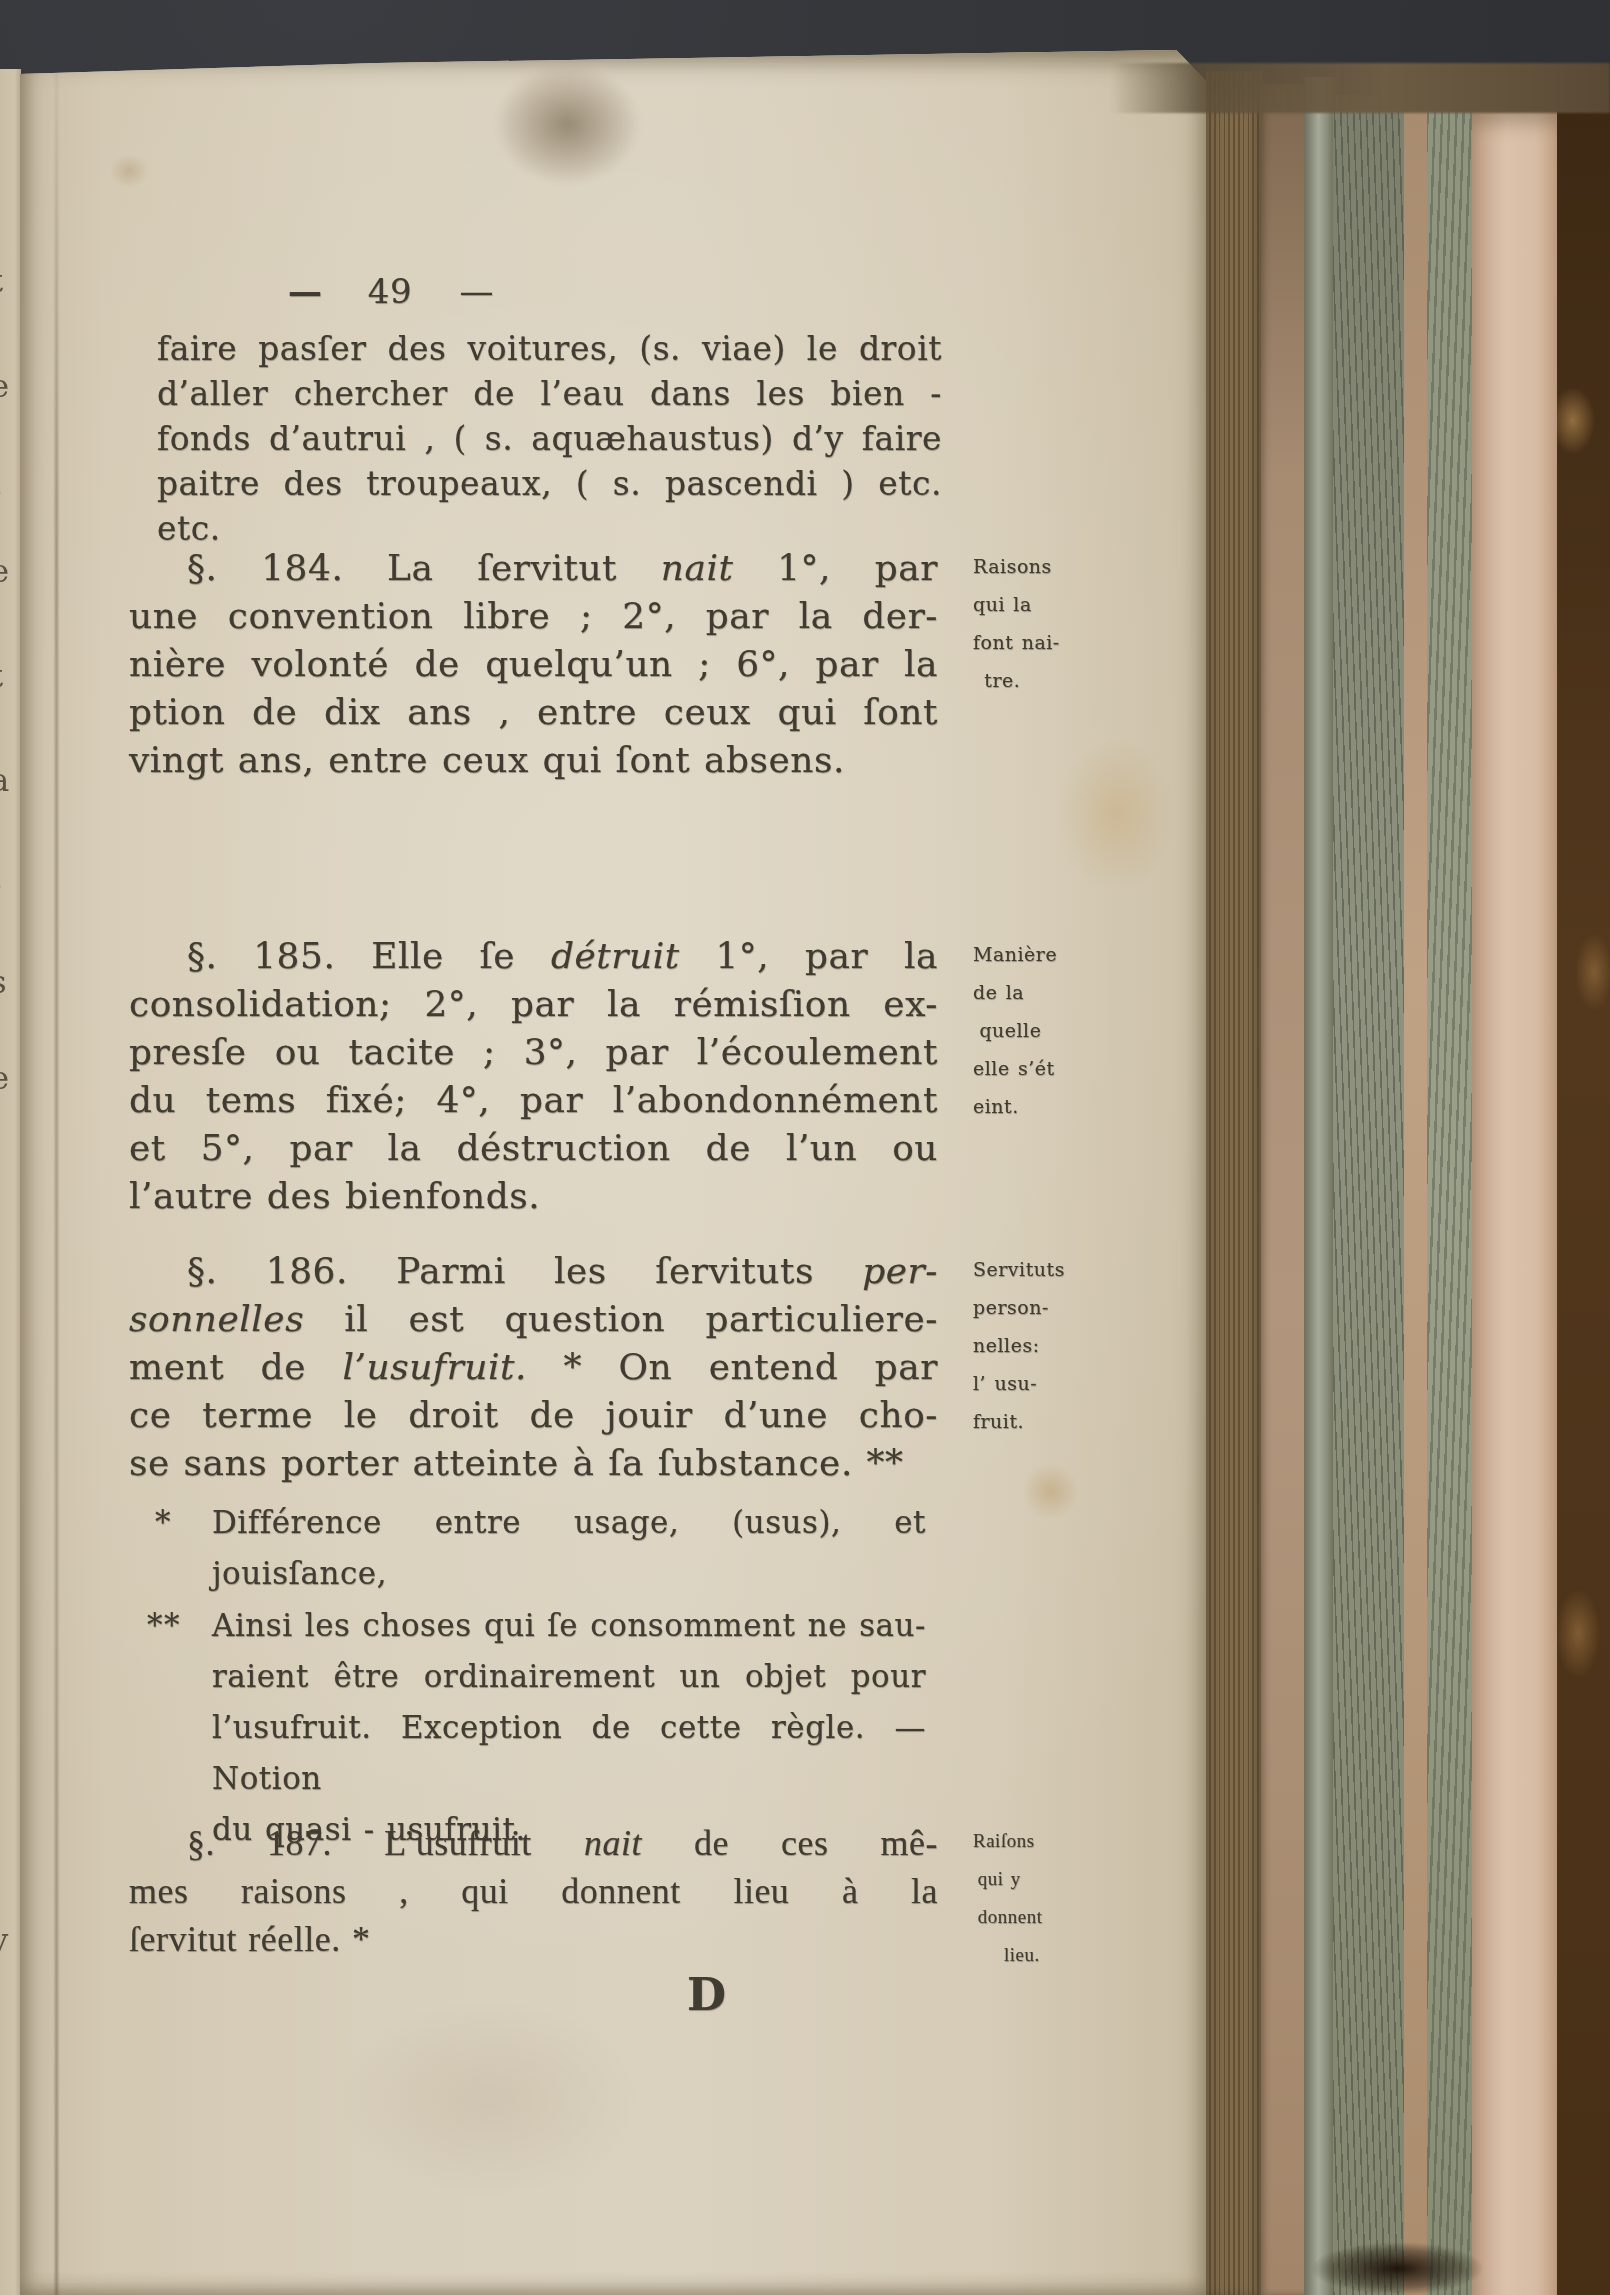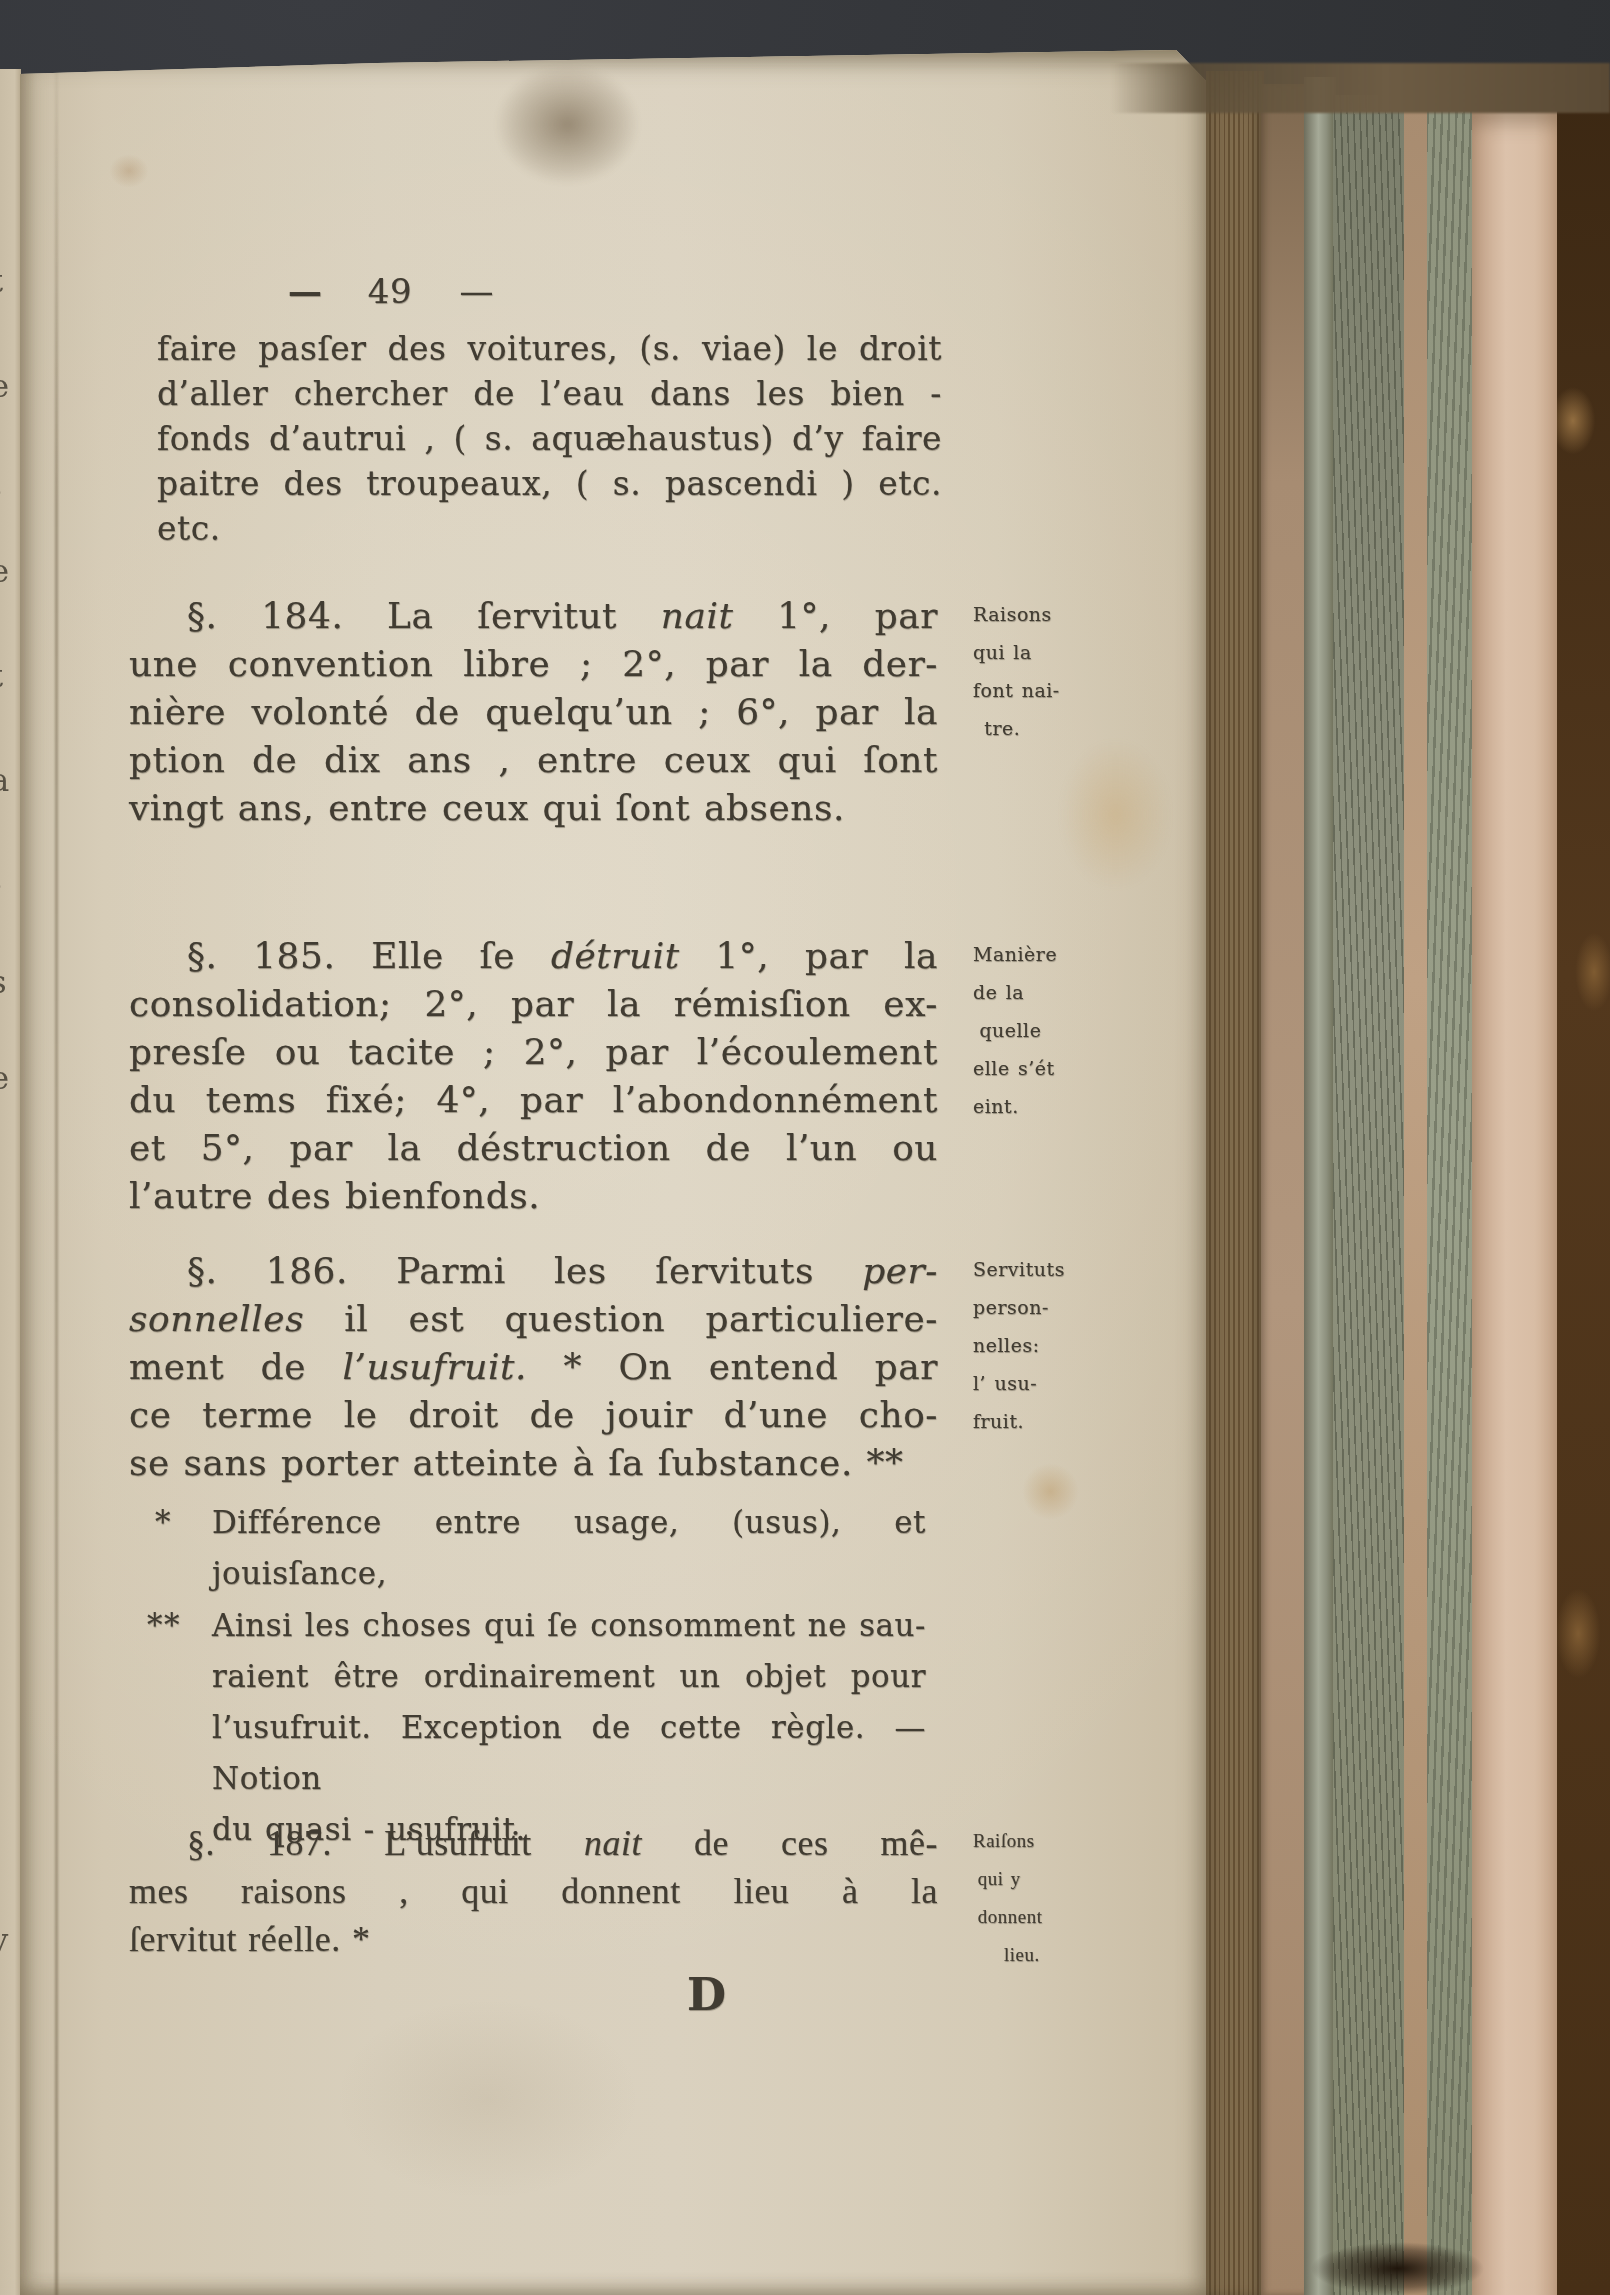--- a/index.html
+++ b/index.html
@@ -124,41 +124,41 @@
       <span>—</span>
     </div>
 
     <div class="txt cont" style="left:137px;top:276px;width:785px;">
       <div class="ln">faire pasſer des voitures, (s. viae) le droit</div>
       <div class="ln">d’aller chercher de l’eau dans les bien -</div>
       <div class="ln">fonds d’autrui , ( s. aquæhaustus) d’y faire</div>
       <div class="ln end">paitre des troupeaux, ( s. pascendi ) etc. etc.</div>
     </div>
 
-    <div class="txt" style="left:109px;top:494px;margin-top:48px;">
+    <div class="txt" style="left:109px;top:494px;">
       <div class="sec">
         <div class="ln ind">§. 184. La ſervitut <i>nait</i> 1°, par</div>
         <div class="ln">une convention libre ; 2°, par la der-</div>
         <div class="ln">nière volonté de quelqu’un ; 6°, par la</div>
         <div class="ln">ption de dix ans , entre ceux qui ſont</div>
         <div class="ln end">vingt ans, entre ceux qui ſont absens.</div>
       </div>
       <aside class="note">
         <div>Raisons</div>
         <div>qui la</div>
         <div>font nai-</div>
         <div style="padding-left:11.3px">tre.</div>
       </aside>
     </div>
 
     <div class="txt" style="left:109px;top:882px;">
       <div class="sec">
         <div class="ln ind">§. 185. Elle ſe <i>détruit</i> 1°, par la</div>
         <div class="ln">consolidation; 2°, par la rémisſion ex-</div>
-        <div class="ln">presſe ou tacite ; 2°, par l’écoulement</div>
+        <div class="ln">presſe ou tacite ; 3°, par l’écoulement</div>
         <div class="ln">du tems fixé; 4°, par l’abondonnément</div>
         <div class="ln">et 5°, par la déstruction de l’un ou</div>
         <div class="ln end">l’autre des bienfonds.</div>
       </div>
       <aside class="note">
         <div>Manière</div>
         <div>de la</div>
         <div style="padding-left:6.4px">quelle</div>
         <div>elle s’ét</div>
         <div>eint.</div>

